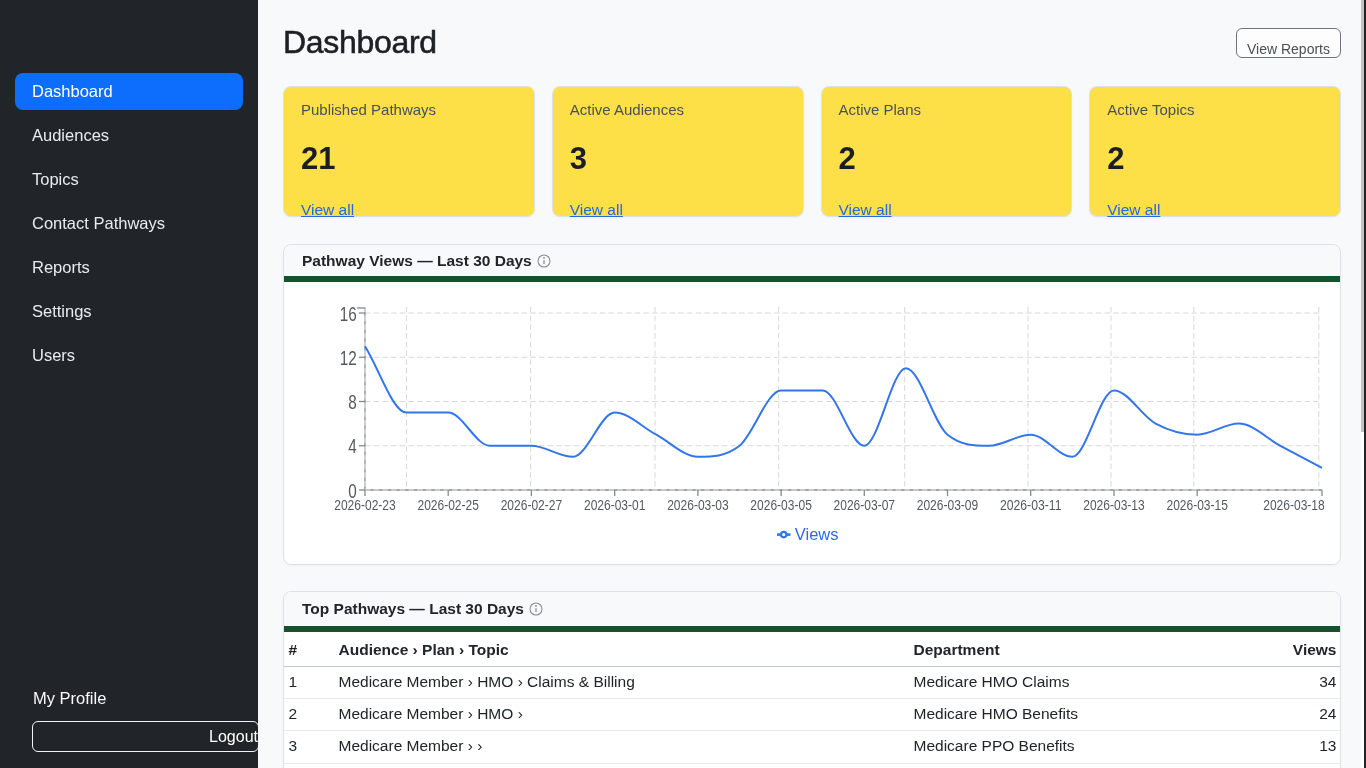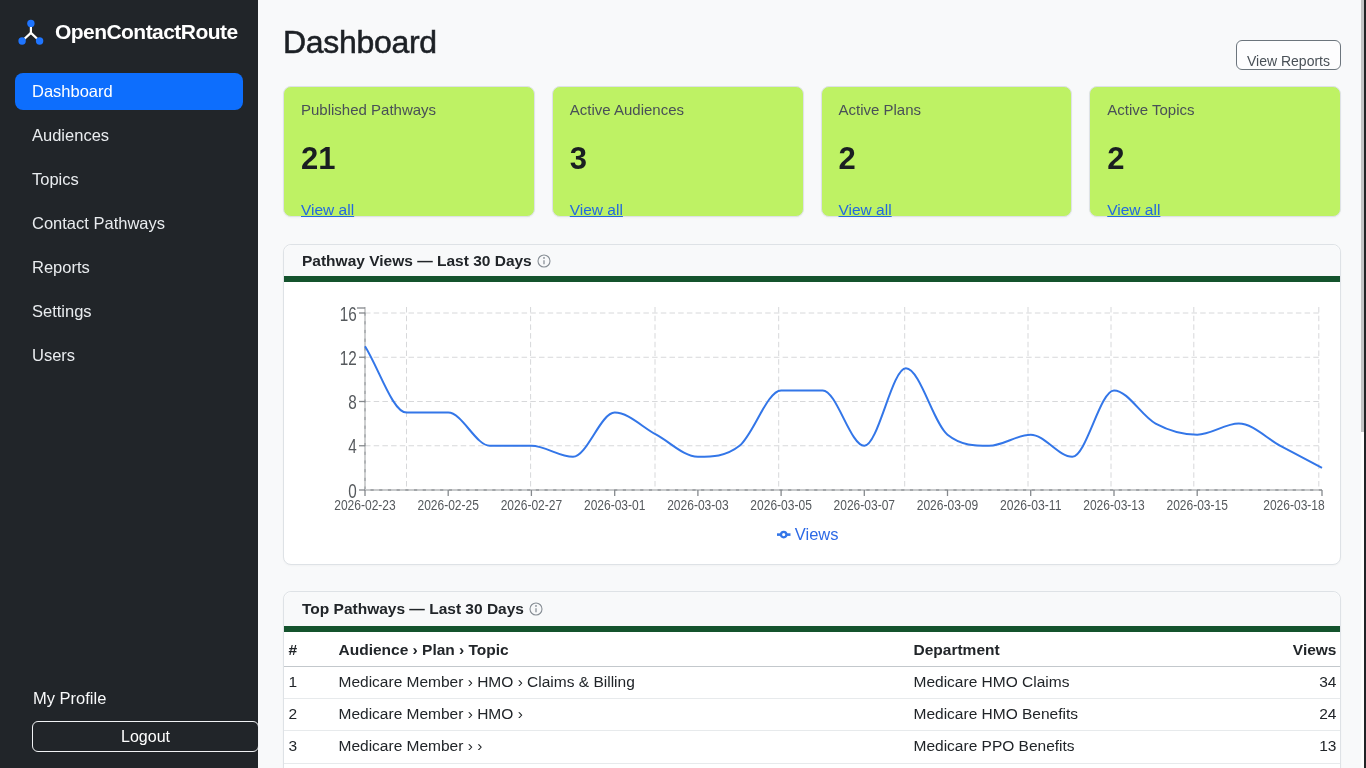--- a/index.html
+++ b/index.html
@@ -8,29 +8,29 @@
 
 .sidebar { position:fixed; left:0; top:0; width:258px; height:768px; background:#212529; color:#e9ecef; }
 .brand { display:flex; align-items:center; padding:16px 16px 0 16px; }
 .brand svg { flex:0 0 auto; }
 .brand span { color:#fff; font-weight:bold; font-size:21px; letter-spacing:-0.55px; margin-left:10px; margin-top:2px; white-space:nowrap; }
 nav { position:absolute; top:73px; left:15px; width:228px; }
 nav a { display:block; height:37px; line-height:37px; padding-left:17px; margin-bottom:7px; color:#e9ecef; text-decoration:none; font-size:16.5px; border-radius:8px; }
 nav a.active { background:#0d6efd; color:#fff; }
 .side-bottom { position:absolute; left:32px; bottom:16px; width:228px; }
 .side-bottom p { color:#f8f9fa; font-size:16.5px; margin:0 0 13px 1px; }
-.logout { display:block; width:227px; height:31px; background:transparent; border:1px solid #f1f3f5; border-radius:6px; color:#fff; font-size:16px; font-family:inherit; text-align:center; }
+.logout { display:block; width:227px; height:31px; background:transparent; border:1px solid #f1f3f5; border-radius:6px; color:#fff; font-size:16px; font-family:inherit; text-align:right; }
 
 .main { margin-left:258px; padding:0 25px; }
 .page-head { display:flex; justify-content:space-between; align-items:flex-start; margin-top:24px; height:38px; }
 .page-head h1 { font-size:32px; font-weight:500; color:#1c2025; letter-spacing:-0.3px; -webkit-text-stroke:0.55px #1c2025; }
-.btn-outline { height:30px; padding:12px 10px; background:#fdfdfe; border:1px solid #6c757d; border-radius:6px; color:#495057; font-size:14px; font-family:inherit; margin-top:16px; }
+.btn-outline { height:30px; padding:12px 10px; background:#fdfdfe; border:1px solid #6c757d; border-radius:6px; color:#495057; font-size:14px; font-family:inherit; margin-top:4px; }
 
 .stats { display:flex; gap:17px; margin-top:24px; }
-.scard { width:252px; height:131px; background:#bef264; border:1px solid #dee2e6; border-radius:8px; padding:14px 17px; box-shadow:0 1px 2px rgba(0,0,0,0.03); }
+.scard { width:252px; height:131px; background:#fde047; border:1px solid #dee2e6; border-radius:8px; padding:14px 17px; box-shadow:0 1px 2px rgba(0,0,0,0.03); }
 .scard .lbl { font-size:15px; color:#495057; }
 .scard .num { font-size:31px; font-weight:bold; color:#1a1e21; margin-top:23px; }
 .scard a { display:inline-block; font-size:15.5px; color:#2368e0; margin-top:24px; }
 
 .card { background:#fff; border:1px solid #dee2e6; border-radius:8px; box-shadow:0 1px 2px rgba(0,0,0,0.03); }
 .card-head { height:37px; background:#f8f9fa; border-bottom:6px solid #14532d; border-radius:8px 8px 0 0; display:flex; align-items:center; padding-left:18px; font-size:15.5px; font-weight:bold; color:#212529; }
 .card-head .info { margin-left:5px; display:inline-flex; }
 .chart-card { margin-top:27px; height:321px; }
 .table-card { margin-top:26px; height:300px; overflow:hidden; }
 .table-card .card-head { height:40px; }
@@ -43,33 +43,20 @@
 .c-dept { }
 .c-views { text-align:right; padding-right:3.5px; }
 
 .sb-track { position:fixed; right:0; top:0; width:5.2px; height:768px; background:#fefefe; }
 .sb-thumb { position:fixed; right:1.6px; top:0; width:3.8px; height:432px; background:#c2c3c4; }
 .sb-edge { position:fixed; right:0; top:0; width:1.6px; height:768px; background:#222426; }
 </style>
 </head>
 <body>
 <aside class="sidebar">
-  <div class="brand">
-    <svg width="28" height="28" viewBox="0 0 28 28" style="margin:2px 0 0 1px">
-      <g stroke="#fff" stroke-width="2.2" fill="none" stroke-linecap="round">
-        <line x1="13.9" y1="14.9" x2="13.9" y2="5.4"></line>
-        <line x1="13.9" y1="14.9" x2="5.1" y2="23"></line>
-        <line x1="13.9" y1="14.9" x2="22.6" y2="23"></line>
-      </g>
-      <circle cx="13.9" cy="5.4" r="3.7" fill="#1f75ff"></circle>
-      <circle cx="5.1" cy="23" r="3.7" fill="#1f75ff"></circle>
-      <circle cx="22.6" cy="23" r="3.7" fill="#1f75ff"></circle>
-    </svg>
-    <span>OpenContactRoute</span>
-  </div>
   <nav>
     <a class="active" href="#">Dashboard</a>
     <a href="#">Audiences</a>
     <a href="#">Topics</a>
     <a href="#">Contact Pathways</a>
     <a href="#">Reports</a>
     <a href="#">Settings</a>
     <a href="#">Users</a>
   </nav>
   <div class="side-bottom">

